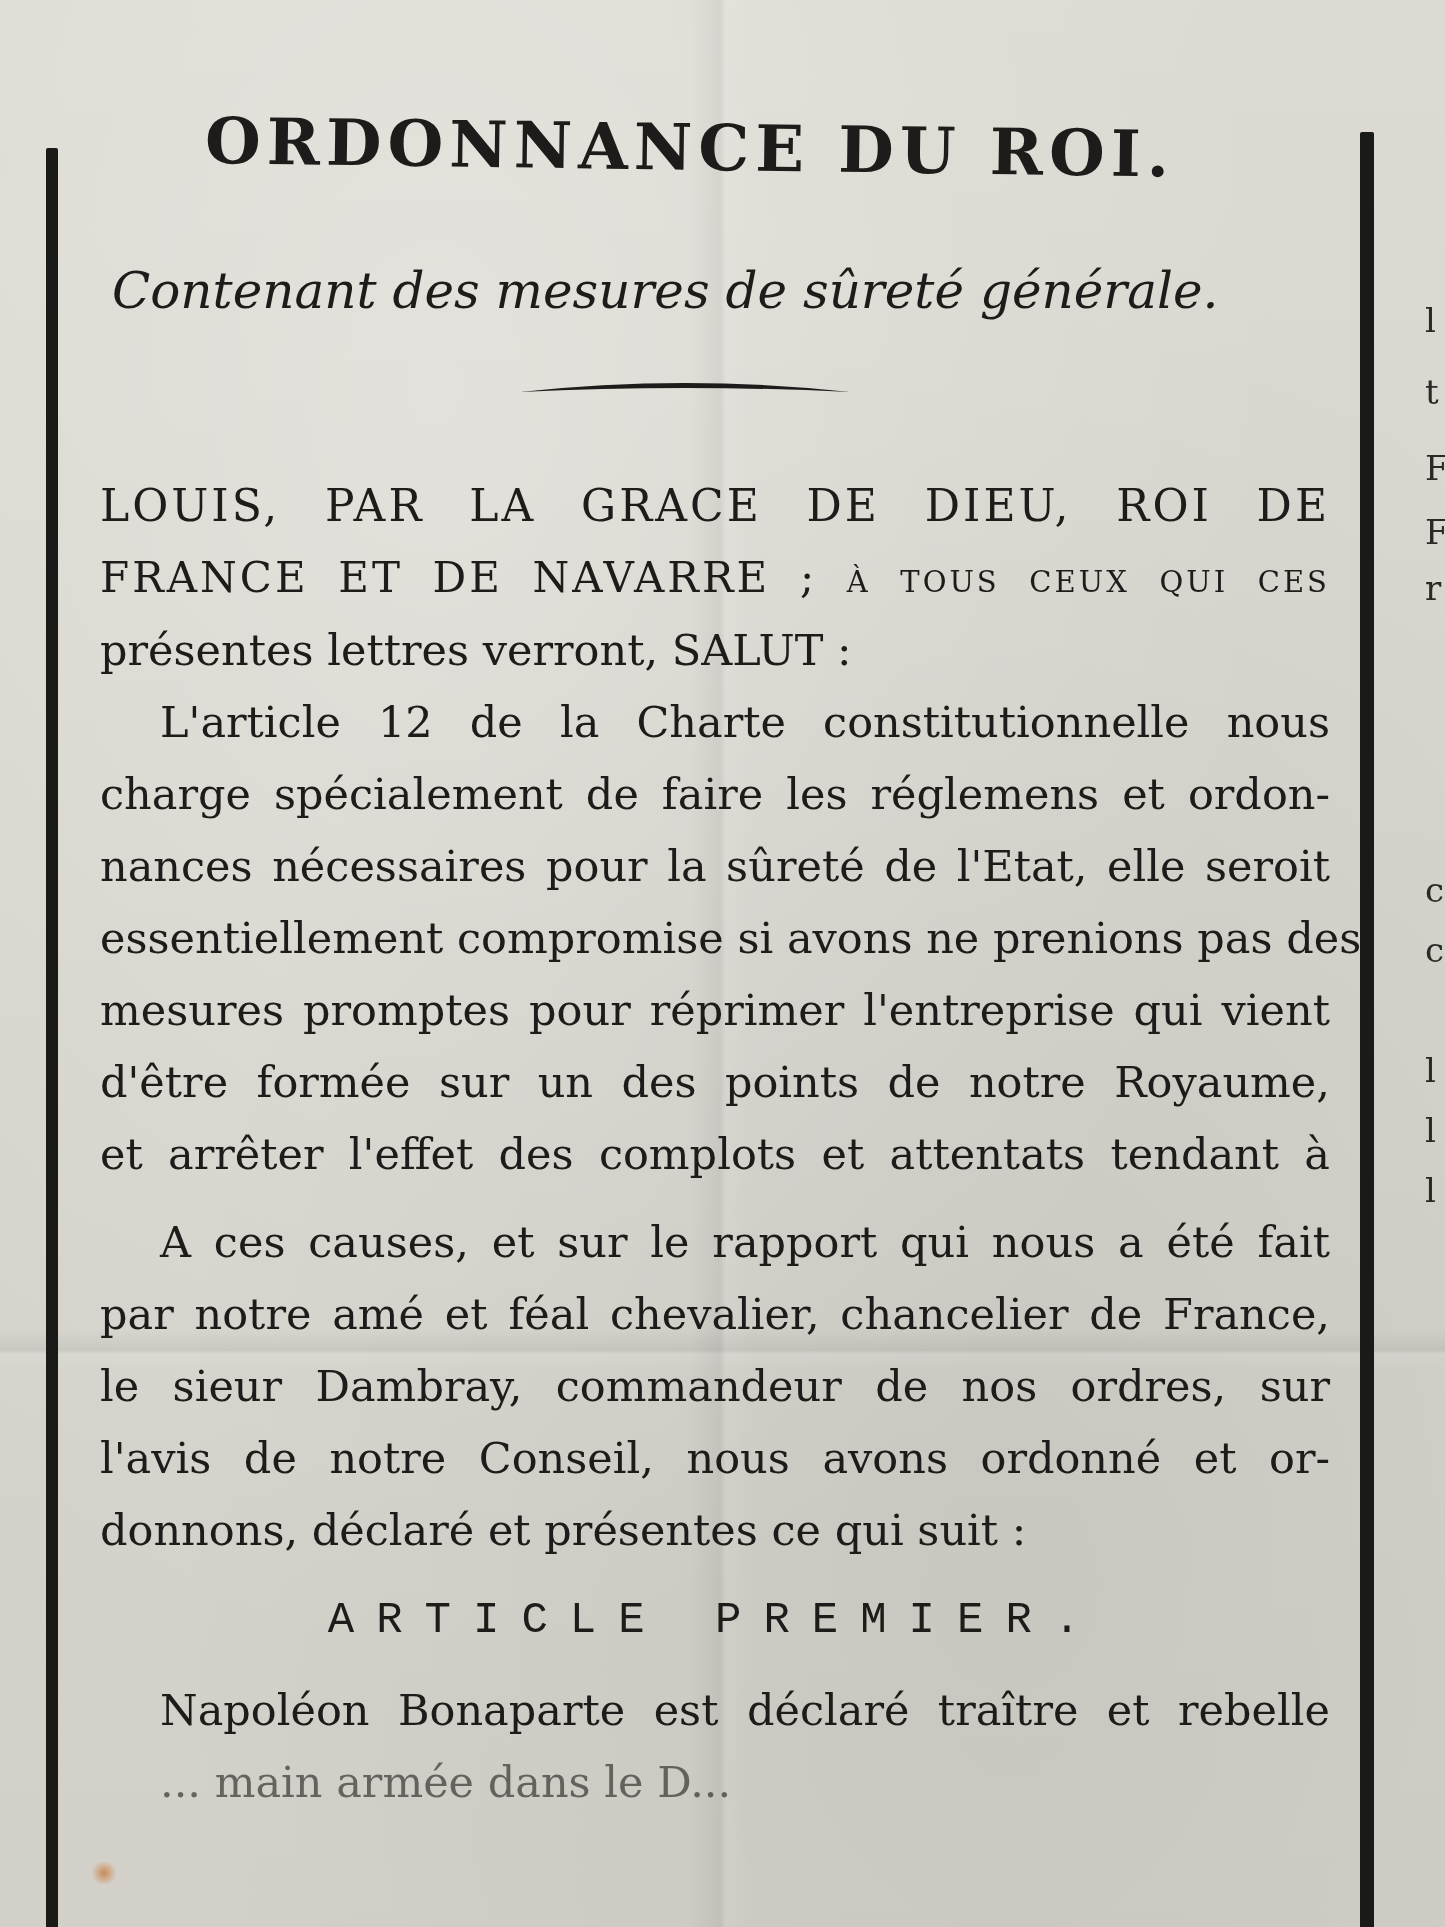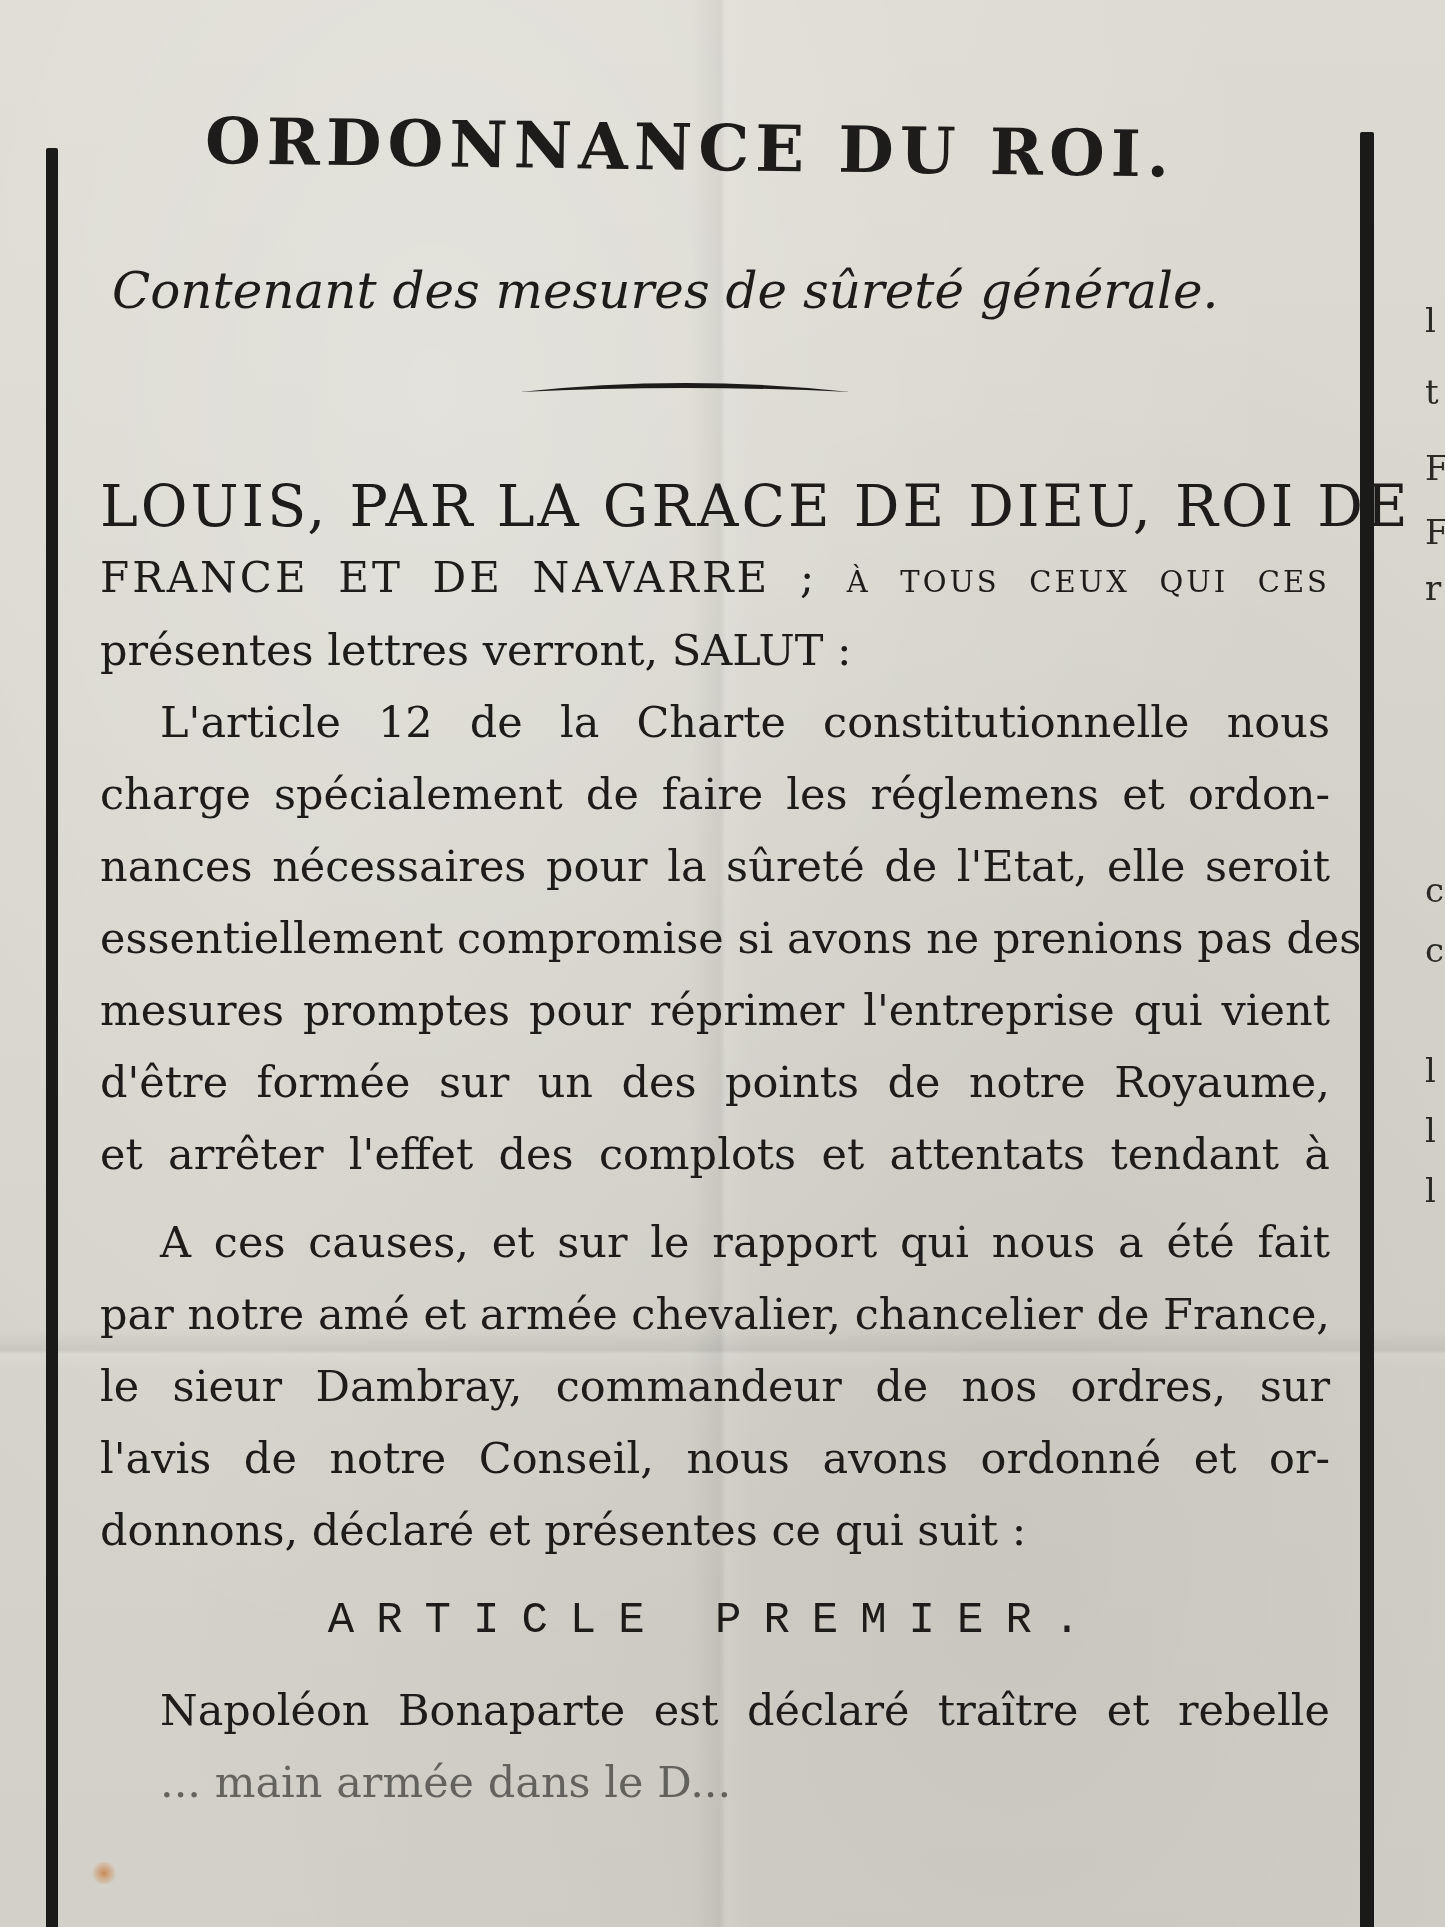--- a/index.html
+++ b/index.html
@@ -90,34 +90,34 @@
 </div>
 
 <div class="title">ORDONNANCE DU ROI.</div>
 <div class="subtitle">Contenant des mesures de sûreté générale.</div>
 
 <svg class="ornament" viewBox="0 0 330 14">
   <path d="M0 12 Q165 -6 330 12 Q165 4 0 12 Z" fill="#1d1c1a"></path>
 </svg>
 
 <div class="body-text">
-  <span class="line sc" style="font-size:57px;">LOUIS, PAR LA GRACE DE DIEU, ROI DE</span>
+  <span class="line sc" style="font-size:44px;">LOUIS, PAR LA GRACE DE DIEU, ROI DE</span>
   <span class="line sc" style="font-size:42px;">FRANCE ET DE NAVARRE ; à tous ceux qui ces</span>
   <span class="line last">présentes lettres verront, SALUT :</span>
 
   <span class="line indent">L'article 12 de la Charte constitutionnelle nous</span>
   <span class="line">charge spécialement de faire les réglemens et ordon-</span>
   <span class="line">nances nécessaires pour la sûreté de l'Etat, elle seroit</span>
   <span class="line">essentiellement compromise si avons ne prenions pas des</span>
   <span class="line">mesures promptes pour réprimer l'entreprise qui vient</span>
   <span class="line">d'être formée sur un des points de notre Royaume,</span>
   <span class="line">et arrêter l'effet des complots et attentats tendant à</span>
 
   <span class="line indent" style="margin-top:16px">A ces causes, et sur le rapport qui nous a été fait</span>
-  <span class="line">par notre amé et armée chevalier, chancelier de France,</span>
+  <span class="line">par notre amé et féal chevalier, chancelier de France,</span>
   <span class="line">le sieur Dambray, commandeur de nos ordres, sur</span>
   <span class="line">l'avis de notre Conseil, nous avons ordonné et or-</span>
   <span class="line last">donnons, déclaré et présentes ce qui suit :</span>
 
   <span class="article-heading">ARTICLE PREMIER.</span>
 
   <span class="line indent">Napoléon Bonaparte est déclaré traître et rebelle</span>
   <span class="line last indent" style="opacity:0.6">... main armée dans le D...</span>
 </div>
 

